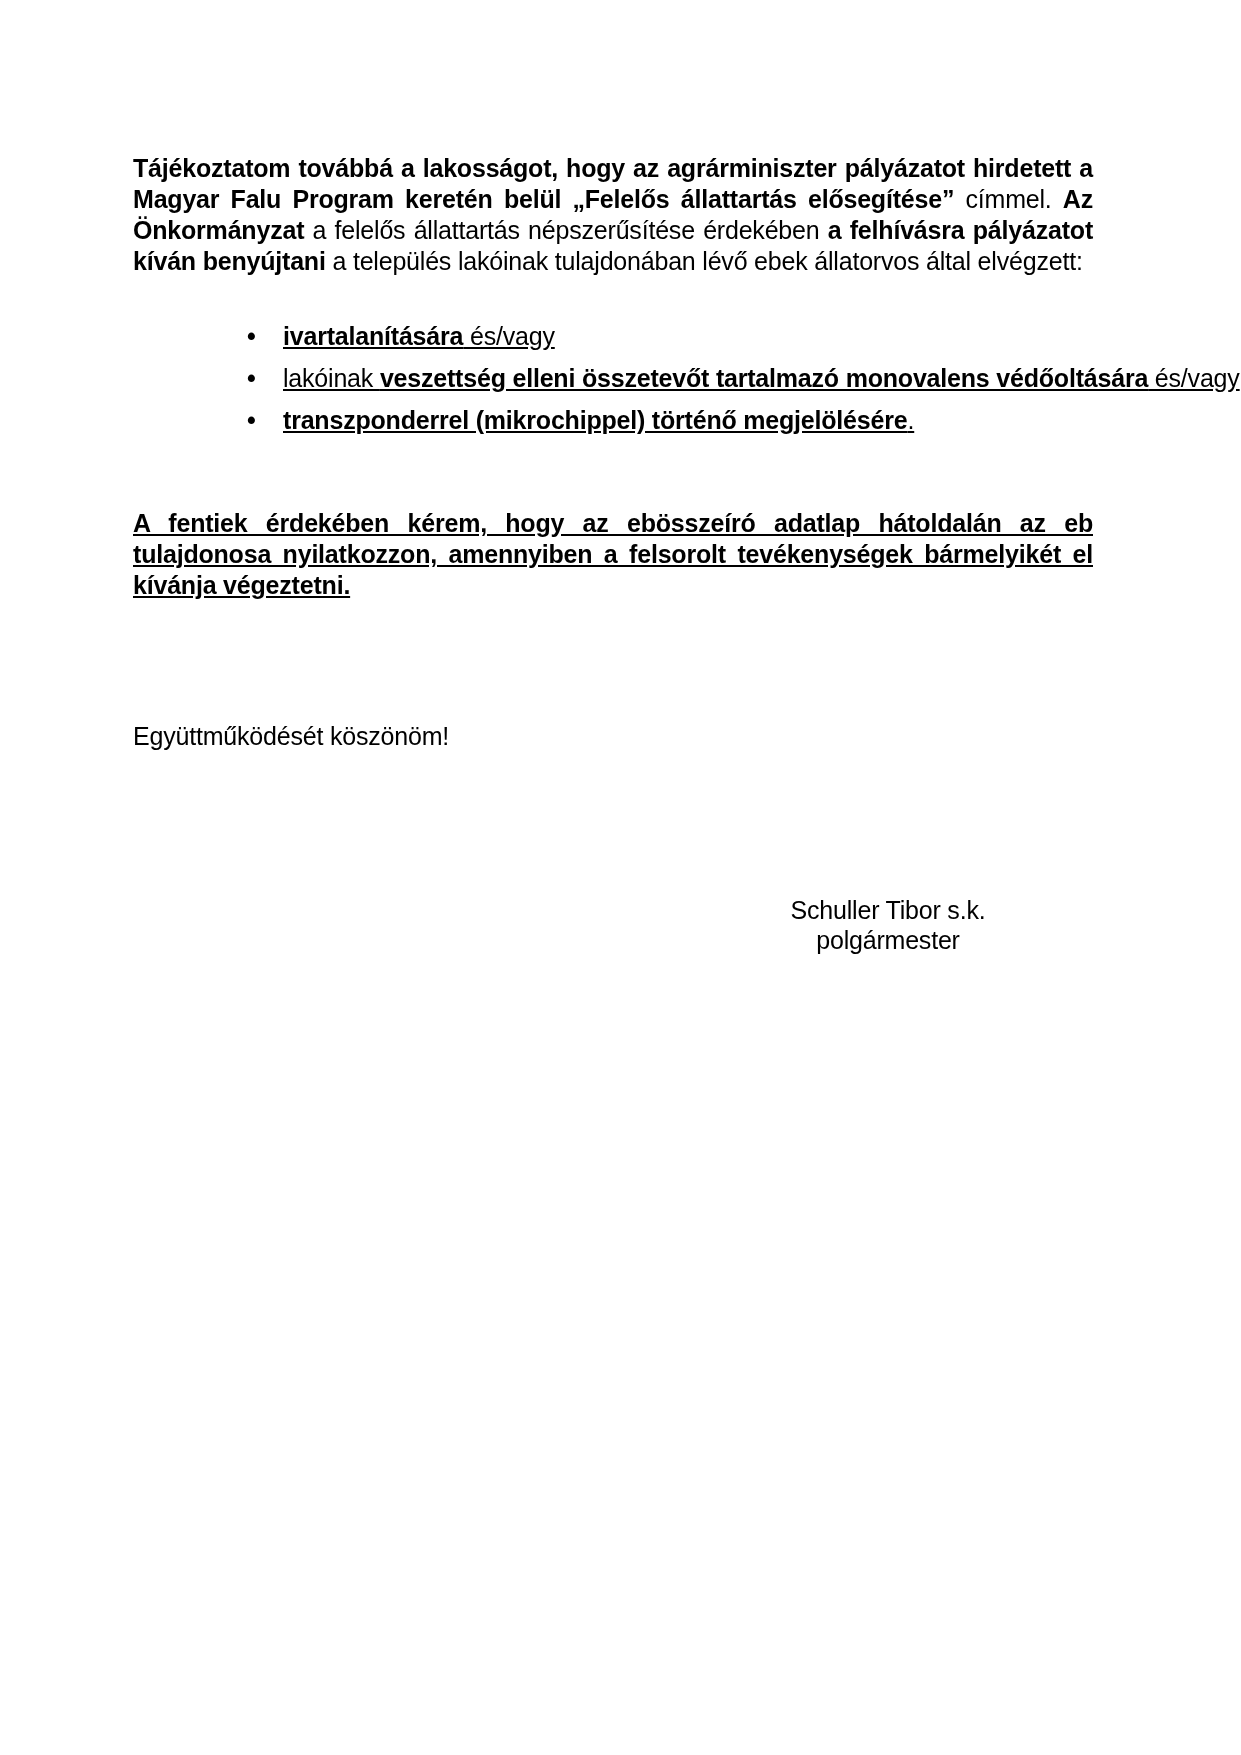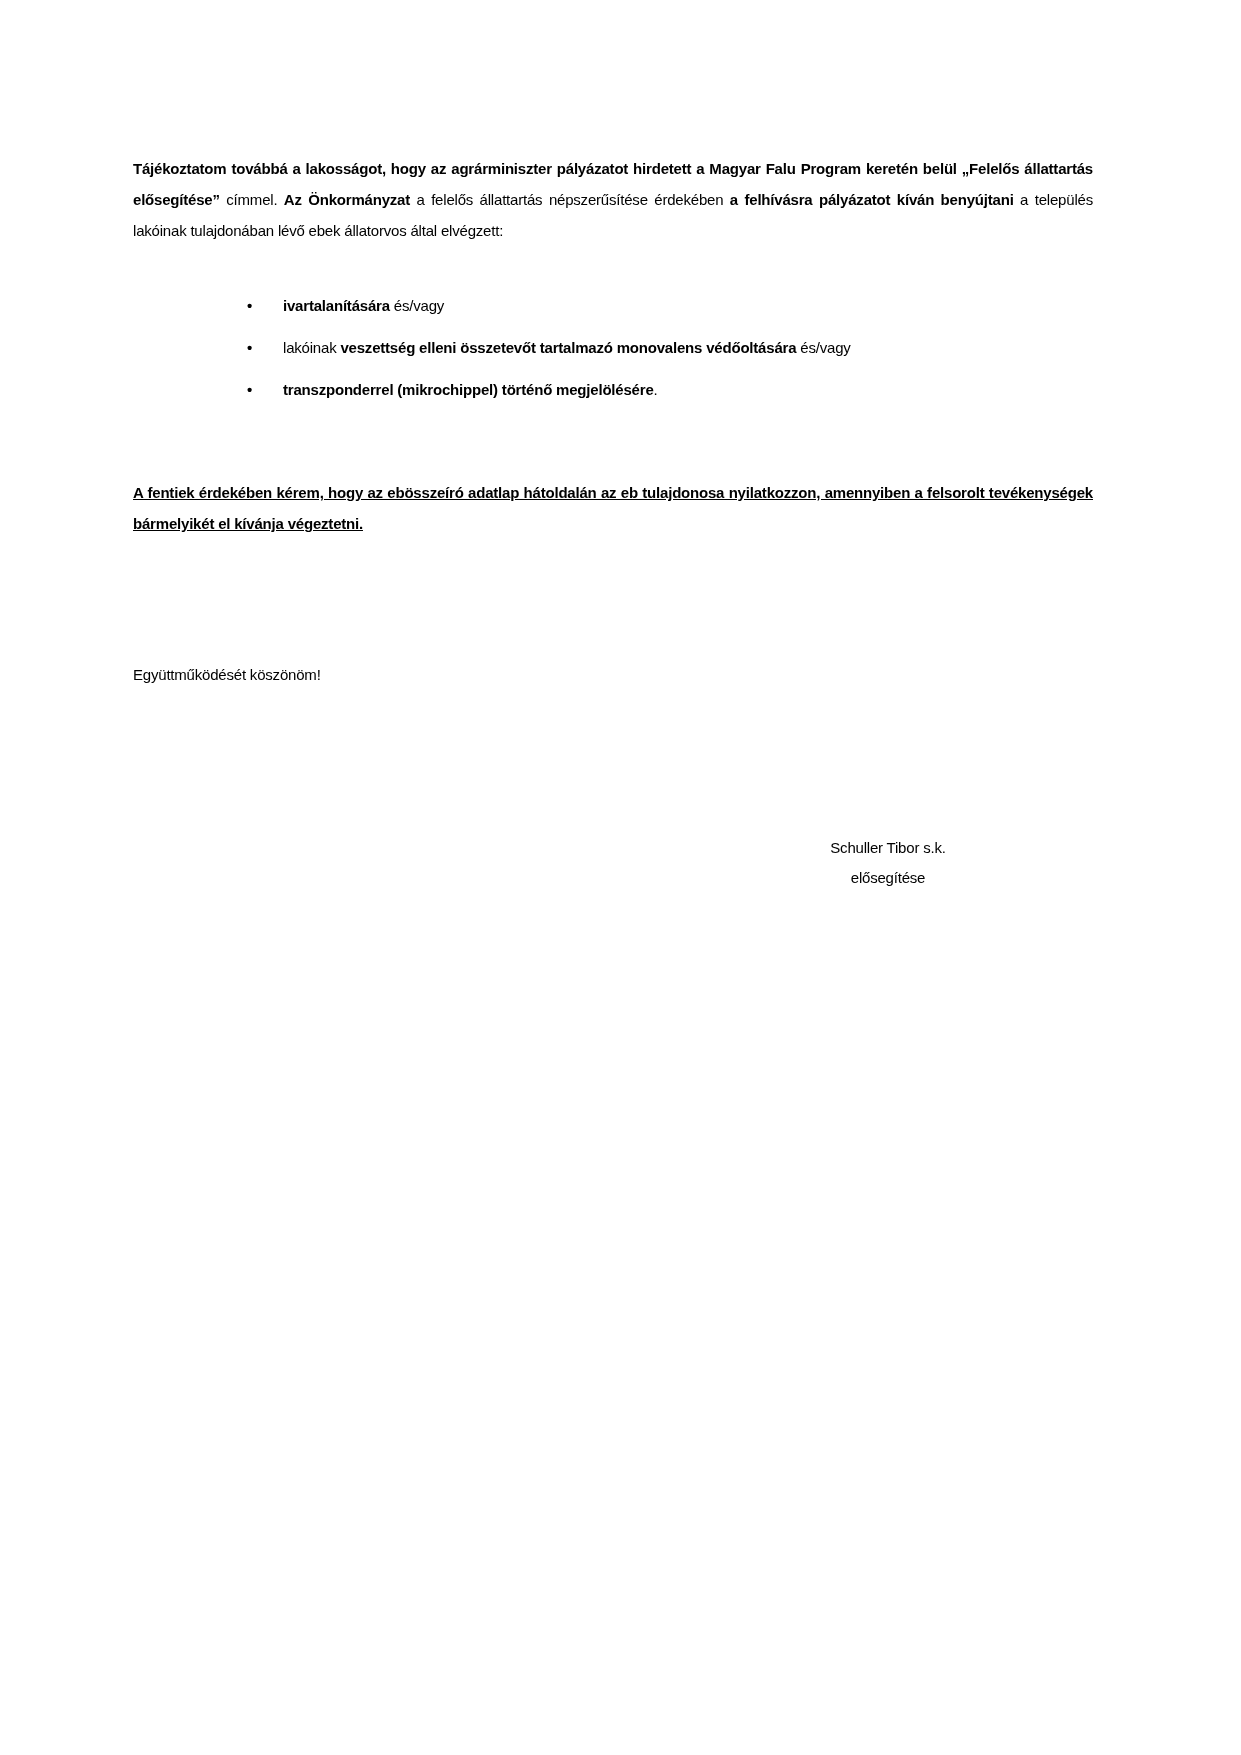--- a/index.html
+++ b/index.html
@@ -8,21 +8,21 @@
     background: #ffffff;
   }
   .page {
     position: relative;
     width: 1241px;
     height: 1755px;
     margin: 0 auto;
     background: #ffffff;
     color: #000000;
     font-family: "Liberation Sans", sans-serif;
-    font-size: 15px;
+    font-size: 25px;
     line-height: 31px;
     letter-spacing: -0.2px;
     overflow: hidden;
   }
   .content {
     padding: 153px 148px 0 133px; 
   }
   .para {
     margin: 0;
     text-align: justify;
@@ -39,21 +39,21 @@
     align-items: baseline;
     margin: 0 0 11px 0;
     white-space: nowrap;
   }
   .bullet-marker {
     flex: 0 0 auto;
     width: 36px;
     margin-left: 114px;  
     font-weight: bold;
   }
-  .bullet-text { flex: 0 1 auto; }
+  .bullet-text { flex: 0 1 auto; text-decoration: underline; }
   .request-para {
     margin: 72px 0 0 0;
     text-align: justify;
     font-weight: bold;
   }
   .closing {
     margin: 120px 0 0 0;
     text-align: left;
   }
   .signature-block {
@@ -85,17 +85,17 @@
         <span class="bullet-text"><span class="b">transzponderrel (mikrochippel) történő megjelölésére</span><span>.</span></span>
       </li>
     </ul>
 
     <p class="para request-para"><span class="b u">A fentiek érdekében kérem, hogy az ebösszeíró adatlap hátoldalán az eb tulajdonosa nyilatkozzon, amennyiben a felsorolt tevékenységek bármelyikét el kívánja végeztetni.</span></p>
 
     <p class="para closing">Együttműködését köszönöm!</p>
 
     <div class="signature-block">
       <div>Schuller Tibor s.k.</div>
-      <div>elősegítése</div>
+      <div>polgármester</div>
     </div>
 
   </div>
 </div>
 
 </body></html>

